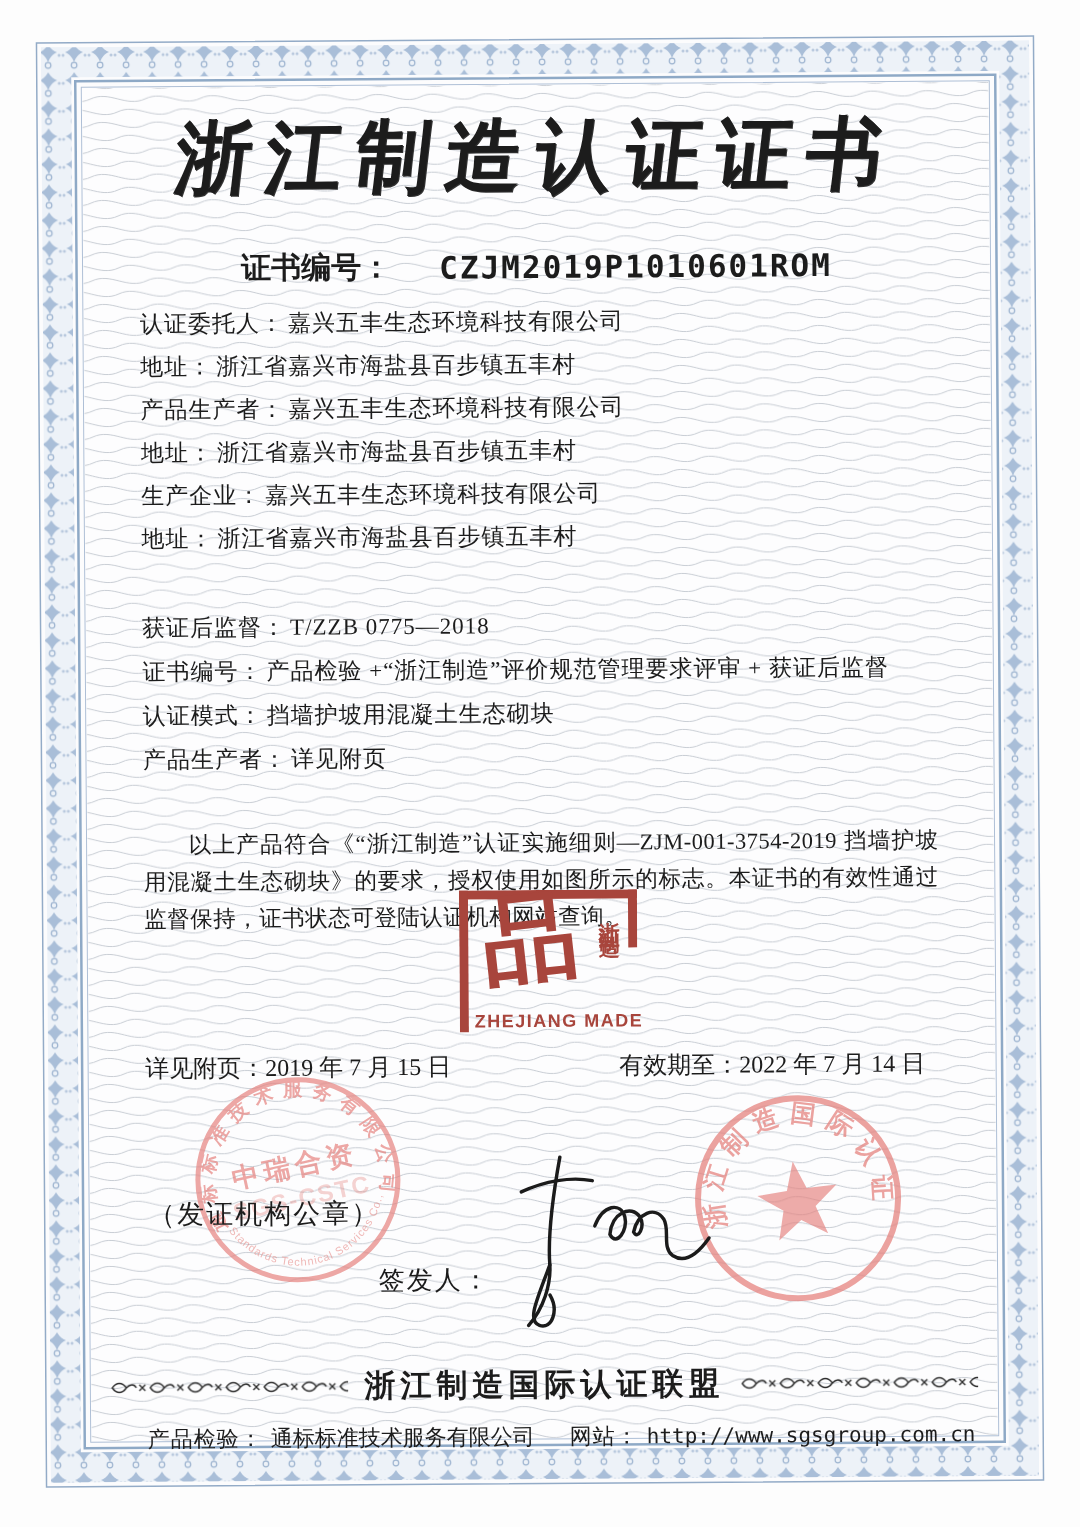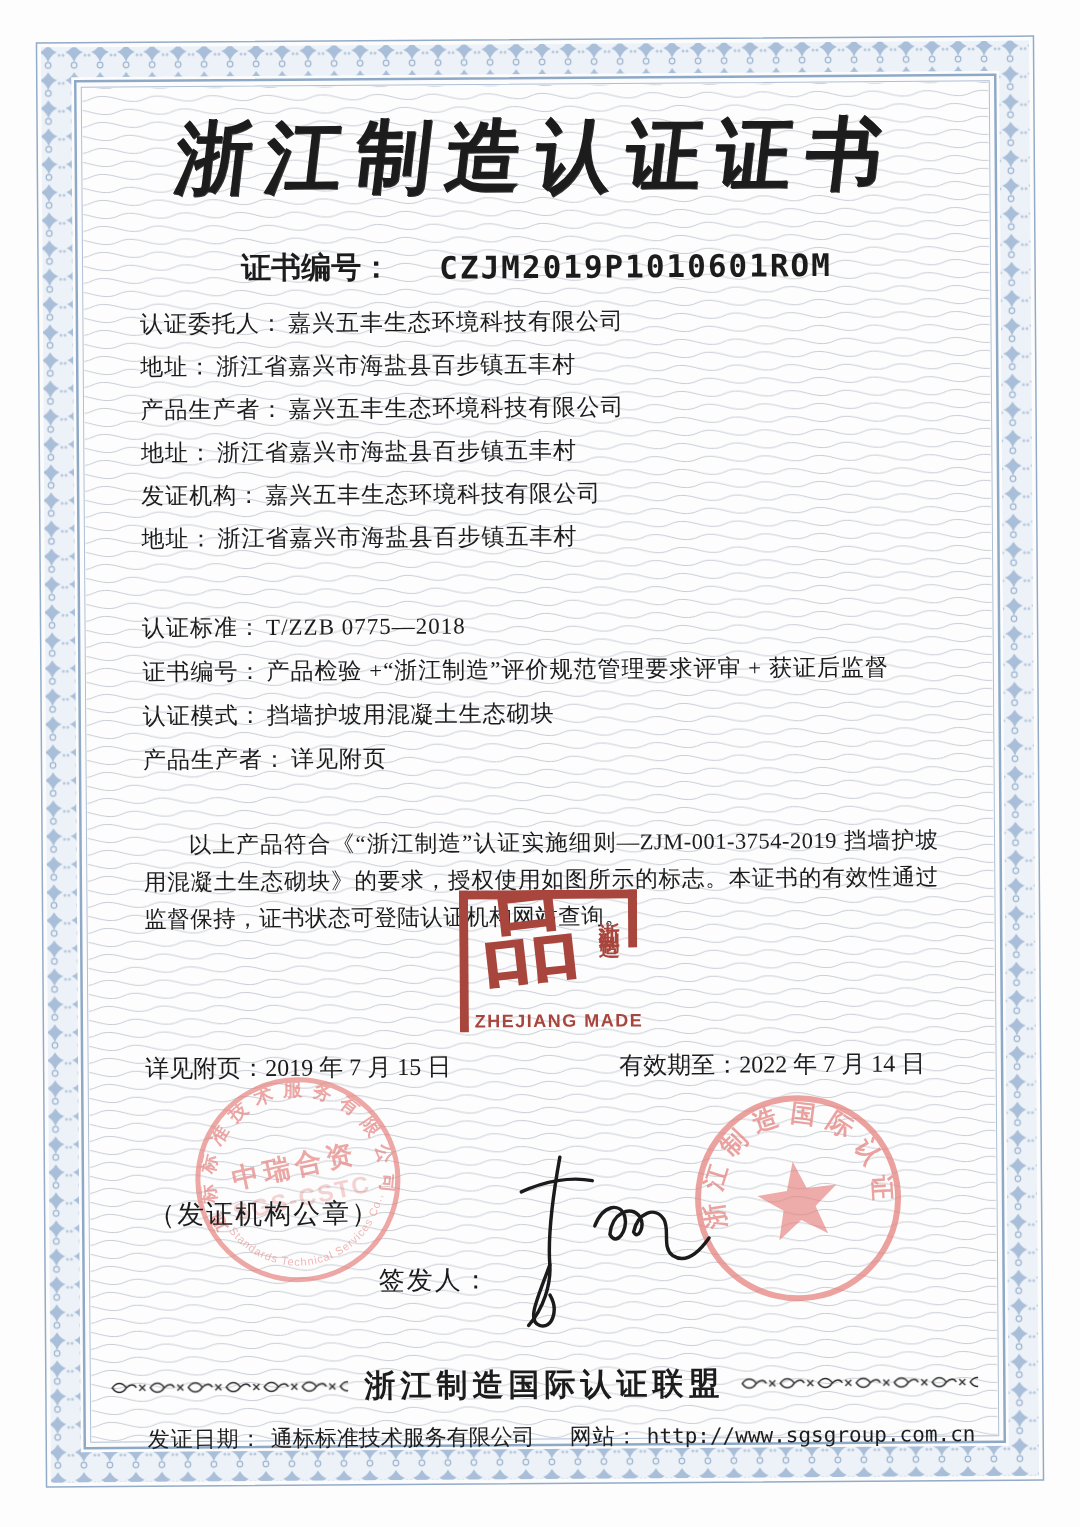--- a/index.html
+++ b/index.html
@@ -170,26 +170,26 @@
 
   <div class="abs certno-row">
     <span class="certno-label">证书编号：</span><span class="certno-value">CZJM2019P1010601ROM</span>
   </div>
 
   <div class="abs fields fblock1">
     <div class="frow"><span class="flabel">认证委托人：</span><span class="fvalue">嘉兴五丰生态环境科技有限公司</span></div>
     <div class="frow"><span class="flabel">地址：</span><span class="fvalue">浙江省嘉兴市海盐县百步镇五丰村</span></div>
     <div class="frow"><span class="flabel">产品生产者：</span><span class="fvalue">嘉兴五丰生态环境科技有限公司</span></div>
     <div class="frow"><span class="flabel">地址：</span><span class="fvalue">浙江省嘉兴市海盐县百步镇五丰村</span></div>
-    <div class="frow"><span class="flabel">发证机构：</span><span class="fvalue">嘉兴五丰生态环境科技有限公司</span></div>
+    <div class="frow"><span class="flabel">生产企业：</span><span class="fvalue">嘉兴五丰生态环境科技有限公司</span></div>
     <div class="frow"><span class="flabel">地址：</span><span class="fvalue">浙江省嘉兴市海盐县百步镇五丰村</span></div>
   </div>
 
   <div class="abs fields fblock2">
-    <div class="frow"><span class="flabel">认证标准：</span><span class="fvalue">T/ZZB 0775—2018</span></div>
+    <div class="frow"><span class="flabel">获证后监督：</span><span class="fvalue">T/ZZB 0775—2018</span></div>
     <div class="frow"><span class="flabel">证书编号：</span><span class="fvalue">产品检验 +“浙江制造”评价规范管理要求评审 + 获证后监督</span></div>
     <div class="frow"><span class="flabel">认证模式：</span><span class="fvalue">挡墙护坡用混凝土生态砌块</span></div>
     <div class="frow"><span class="flabel">产品生产者：</span><span class="fvalue">详见附页</span></div>
   </div>
 
   <div class="abs para">以上产品符合《“浙江制造”认证实施细则—ZJM-001-3754-2019 挡墙护坡用混凝土生态砌块》的要求，授权使用如图所示的标志。本证书的有效性通过监督保持，证书状态可登陆认证机构网站查询。</div>
 
   <div class="abs logo">
     <svg width="178" height="142" style="position:absolute;left:0;top:0">
       <g style="fill:var(--logo-red)">
@@ -224,17 +224,17 @@
     <svg width="238" height="14">
         <rect width="238" height="14" fill="url(#flr)"></rect>
       </svg>
     <span class="alliance-title">浙江制造国际认证联盟</span>
     <svg width="238" height="14">
         <rect width="238" height="14" fill="url(#flr)"></rect>
       </svg>
   </div>
 
   <div class="abs footer">
-    <span class="footer-left"><span class="flabel">发证日期：</span><span>通标标准技术服务有限公司</span></span>
+    <span class="footer-left"><span class="flabel">产品检验：</span><span>通标标准技术服务有限公司</span></span>
     <span class="footer-right"><span class="flabel">网站：</span><span class="url">http://www.sgsgroup.com.cn</span></span>
   </div>
 
 </div>
 
 </body></html>

